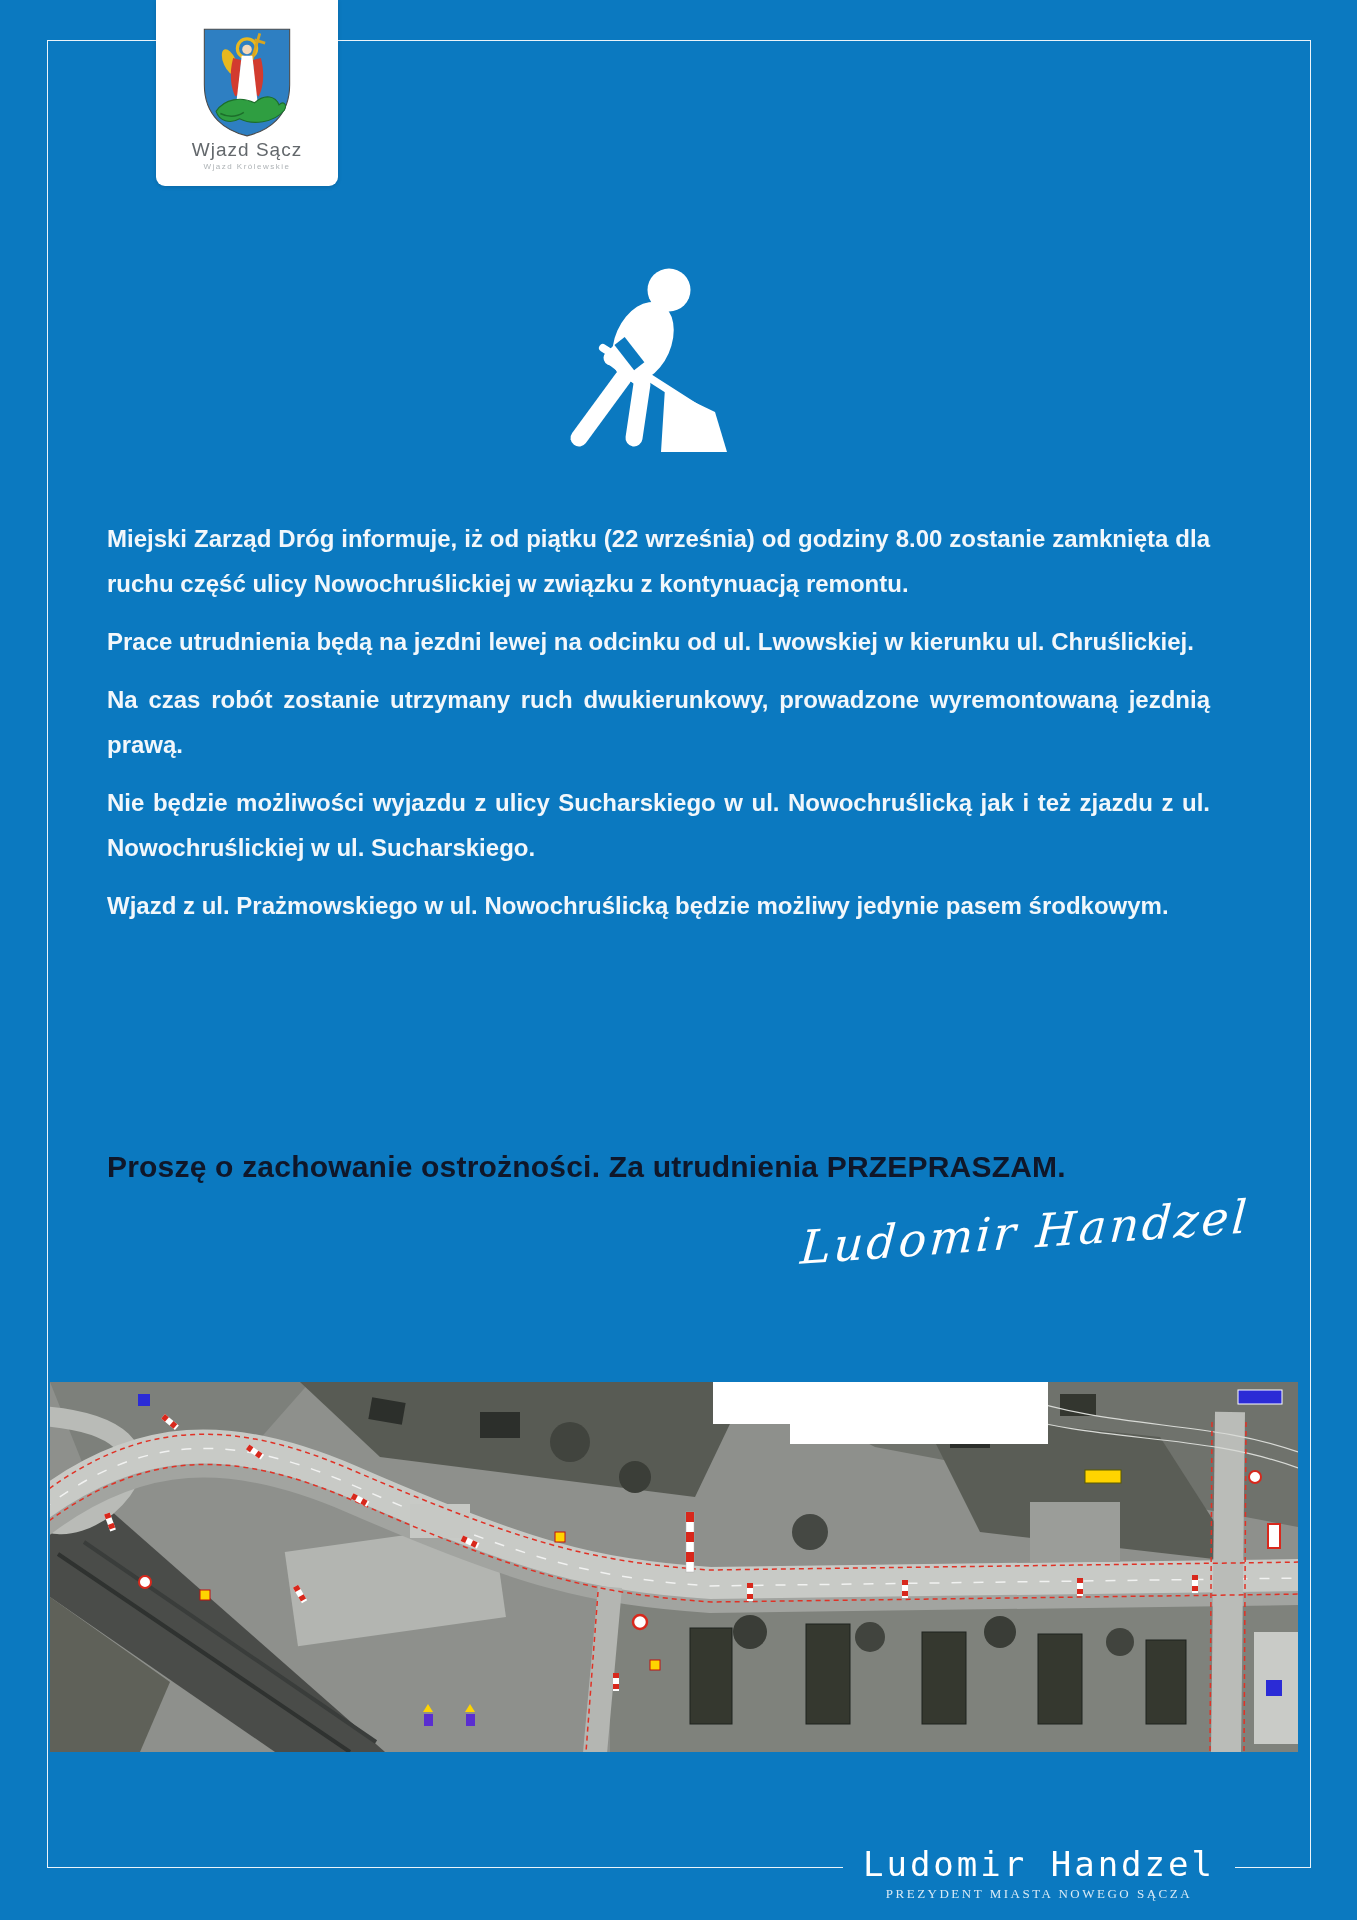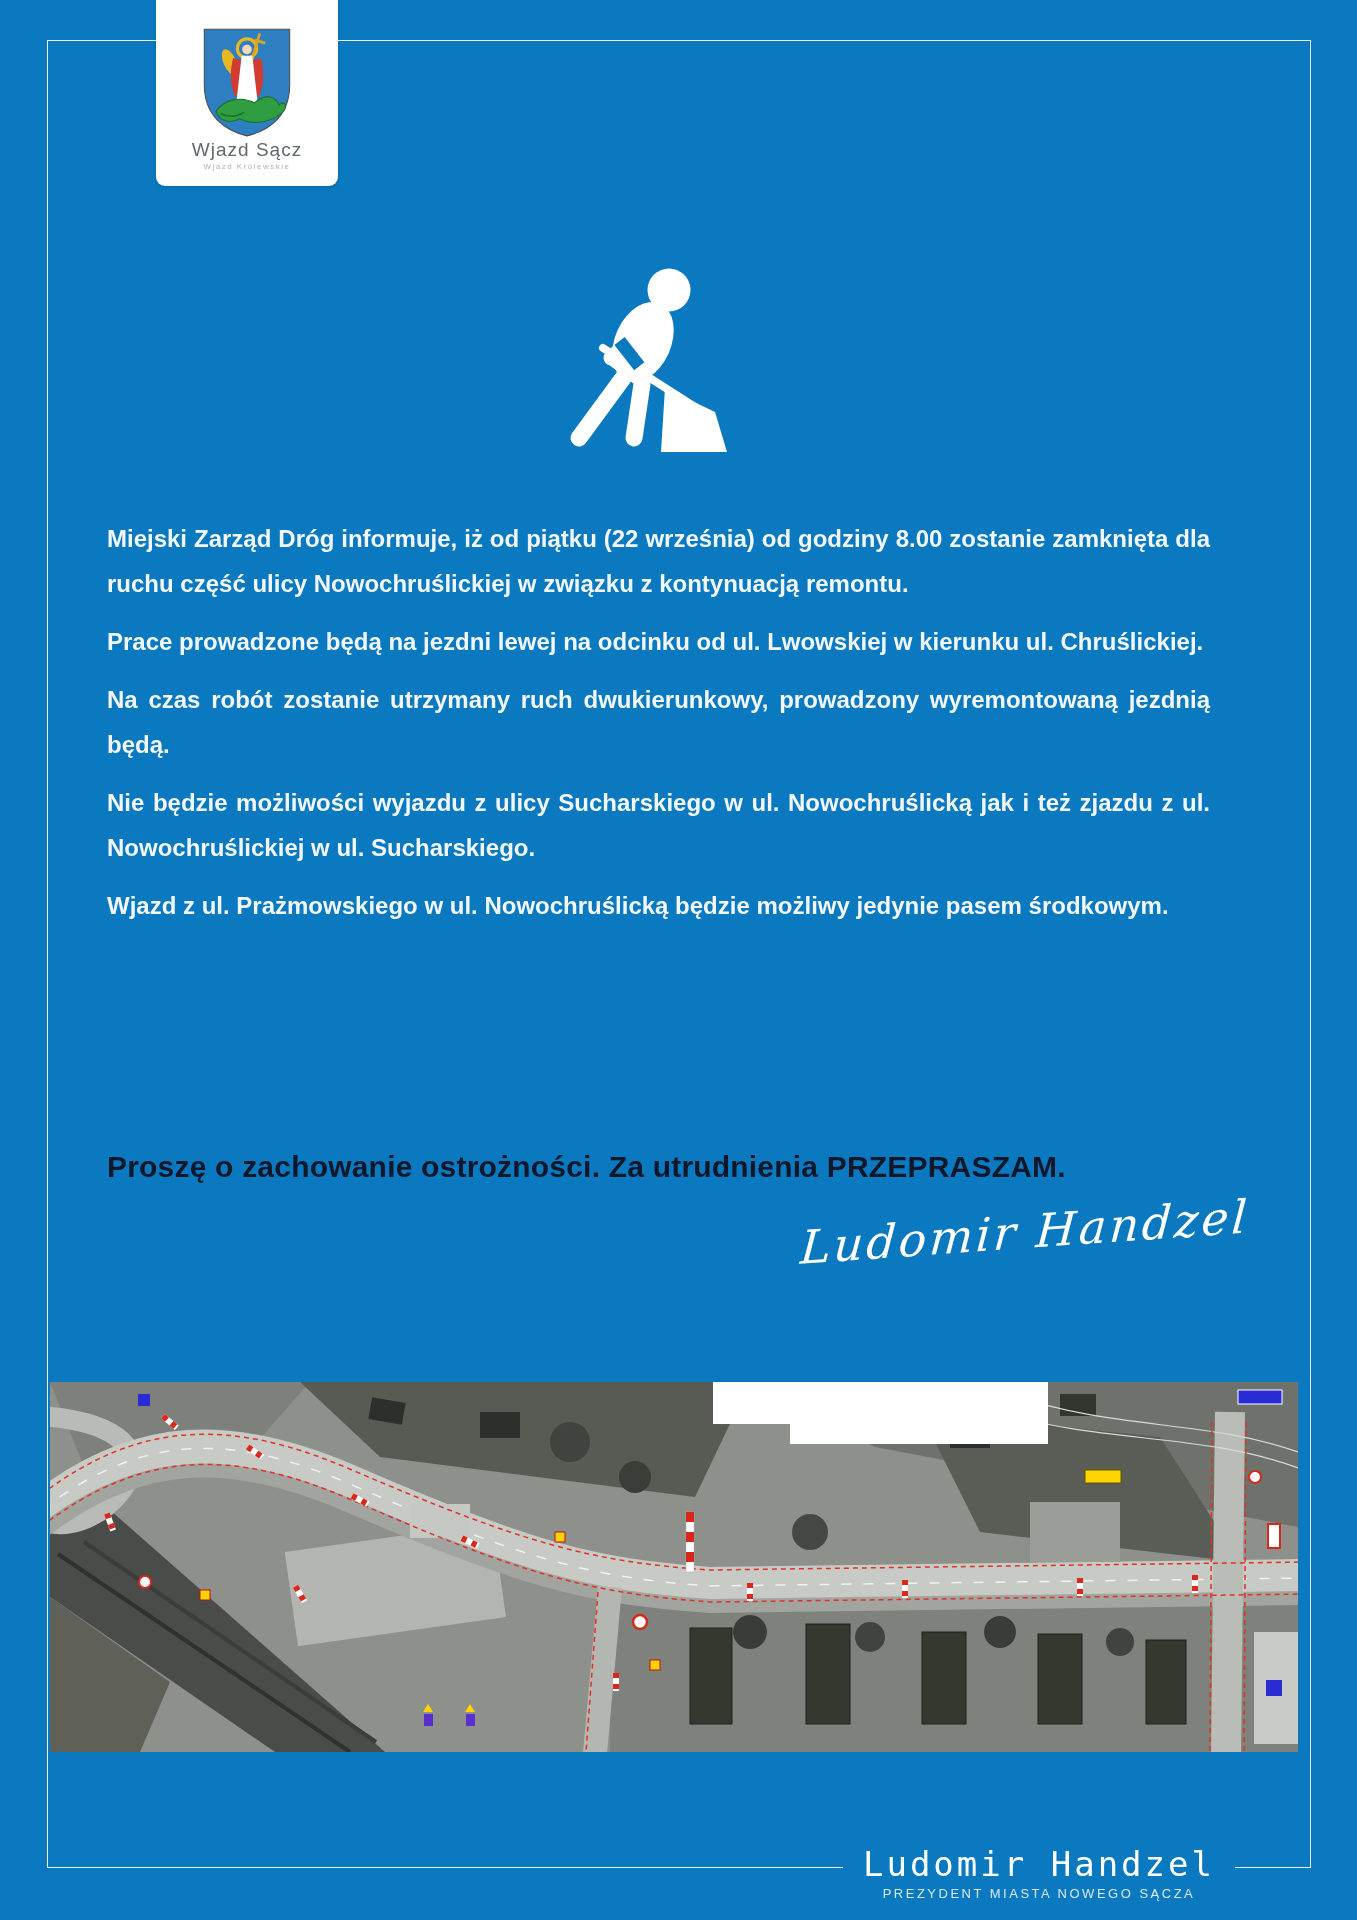--- a/index.html
+++ b/index.html
@@ -30,21 +30,21 @@
        background:#8e908c;overflow:hidden;}
   .map svg{display:block;}
   .notch{position:absolute;background:#ffffff;top:0;}
   .notch-1{left:663px;width:285px;height:42px;}
   .notch-2{left:740px;width:258px;height:62px;}
   
   .footer{position:absolute;right:122px;top:1842px;z-index:3;text-align:center;}
   .footer-name{display:inline-block;background:#0b79c0;padding:0 20px;
                font-family:"DejaVu Sans Mono",monospace;font-size:34px;font-weight:400;
                color:#ffffff;letter-spacing:3px;line-height:44px;white-space:nowrap;}
-  .footer-title{font-size:13px;color:#d9eaf5;letter-spacing:2.5px;margin-top:0px;white-space:nowrap;}
+  .footer-title{font-size:13px;color:#d9eaf5;letter-spacing:2.5px;margin-top:0px;white-space:nowrap;font-family:Liberation Serif, serif;}
 </style>
 </head>
 <body>
 
 <div class="poster">
 
   <div class="frame"></div>
 
   <div class="logo-card">
     <svg class="crest" width="98" height="112" viewBox="0 0 90 105">
@@ -73,22 +73,22 @@
       <line x1="70" y1="116" x2="26" y2="176" stroke="#ffffff" stroke-width="17" stroke-linecap="round"></line>
       <line x1="89" y1="122" x2="81" y2="176" stroke="#ffffff" stroke-width="17" stroke-linecap="round"></line>
       <line x1="50" y1="86" x2="150" y2="150" stroke="#ffffff" stroke-width="8" stroke-linecap="round"></line>
       <polygon points="112,126 162,150 174,190 108,190"></polygon>
     </g>
     <rect x="70" y="76" width="13" height="32" fill="#0b79c0" transform="rotate(-38 76 92)"></rect>
   </svg>
 
   <div class="body-text">
     <p>Miejski Zarząd Dróg informuje, iż od piątku (22 września) od godziny 8.00 zostanie zamknięta dla ruchu część ulicy Nowochruślickiej w związku z kontynuacją remontu.</p>
-    <p>Prace prowadzone będą na jezdni lewej na odcinku od ul. Lwowskiej w kierunku ul. Chruślickiej.</p>
-    <p>Na czas robót zostanie utrzymany ruch dwukierunkowy, prowadzony wyremontowaną jezdnią będą.</p>
+    <p>Prace utrudnienia będą na jezdni lewej na odcinku od ul. Lwowskiej w kierunku ul. Chruślickiej.</p>
+    <p>Na czas robót zostanie utrzymany ruch dwukierunkowy, prowadzone wyremontowaną jezdnią prawą.</p>
     <p>Nie będzie możliwości wyjazdu z ulicy Sucharskiego w ul. Nowochruślicką jak i też zjazdu z ul. Nowochruślickiej w ul. Sucharskiego.</p>
     <p>Wjazd z ul. Prażmowskiego w ul. Nowochruślicką będzie możliwy jedynie pasem środkowym.</p>
   </div>
 
   <div class="headline">Proszę o zachowanie ostrożności. Za utrudnienia PRZEPRASZAM.</div>
 
   <div class="signature">Ludomir Handzel</div>
 
   <div class="map">
     <svg width="1248" height="370" viewBox="0 0 1248 370" preserveAspectRatio="none">

